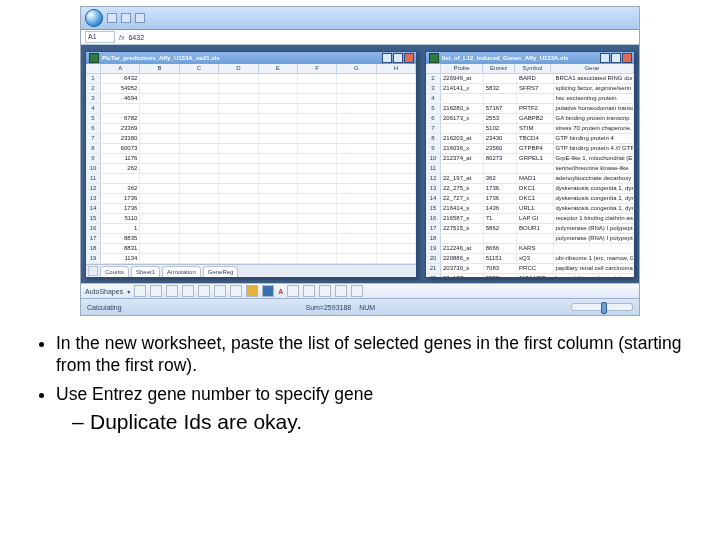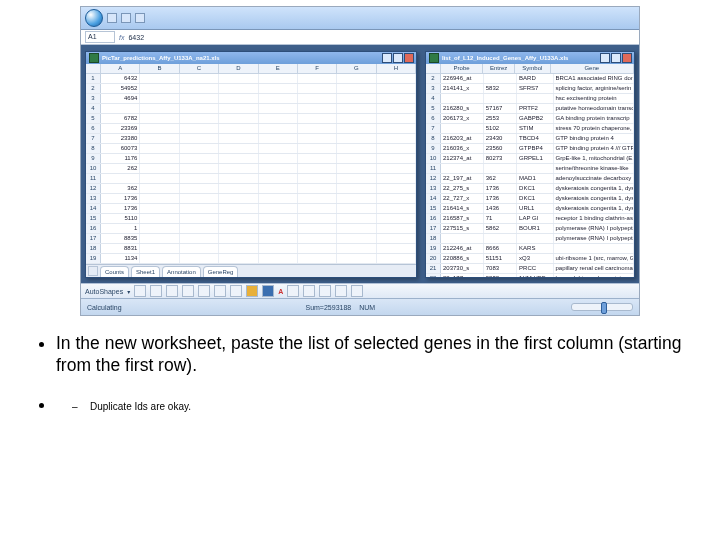--- a/index.html
+++ b/index.html
@@ -114,21 +114,21 @@
   .slider::after{content:"";position:absolute;left:48%;top:-2px;width:4px;height:10px;background:#6e9fda;border:1px solid #2d5e9a;border-radius:2px;}
 
   
   .bullets{
     padding:2px 30px 0 30px;
     font-size:17.5px;
     line-height:1.28;
   }
   ul.top{list-style:disc;padding-left:26px;margin:0;}
   ul.top>li{margin-bottom:6px;}
-  ul.sub{list-style:none;padding-left:34px;margin:16px 0 0 0;font-size:10px;}
+  ul.sub{list-style:none;padding-left:34px;margin:4px 0 0 0;font-size:21px;}
   ul.sub>li{position:relative;margin-bottom:4px;}
   ul.sub>li::before{content:"–";position:absolute;left:-18px;}
 </style>
 </head>
 <body>
 
 <div class="shot">
   <div class="ribbon">
     <div class="orb"></div>
     <div class="qatool"></div>
@@ -607,18 +607,19 @@
       <div class="tool"></div>
       <div class="slider"></div>
     </div>
   </div>
 </div>
 
 <div class="bullets">
   <ul class="top">
     <li>In the new worksheet, paste the list of selected genes in the first column (starting from the first row).</li>
     <li>
+      <span>Use Entrez gene number to specify gene</span>
       <ul class="sub">
         <li>Duplicate Ids are okay.</li>
       </ul>
     </li>
   </ul>
 </div>
 
 </body></html>

